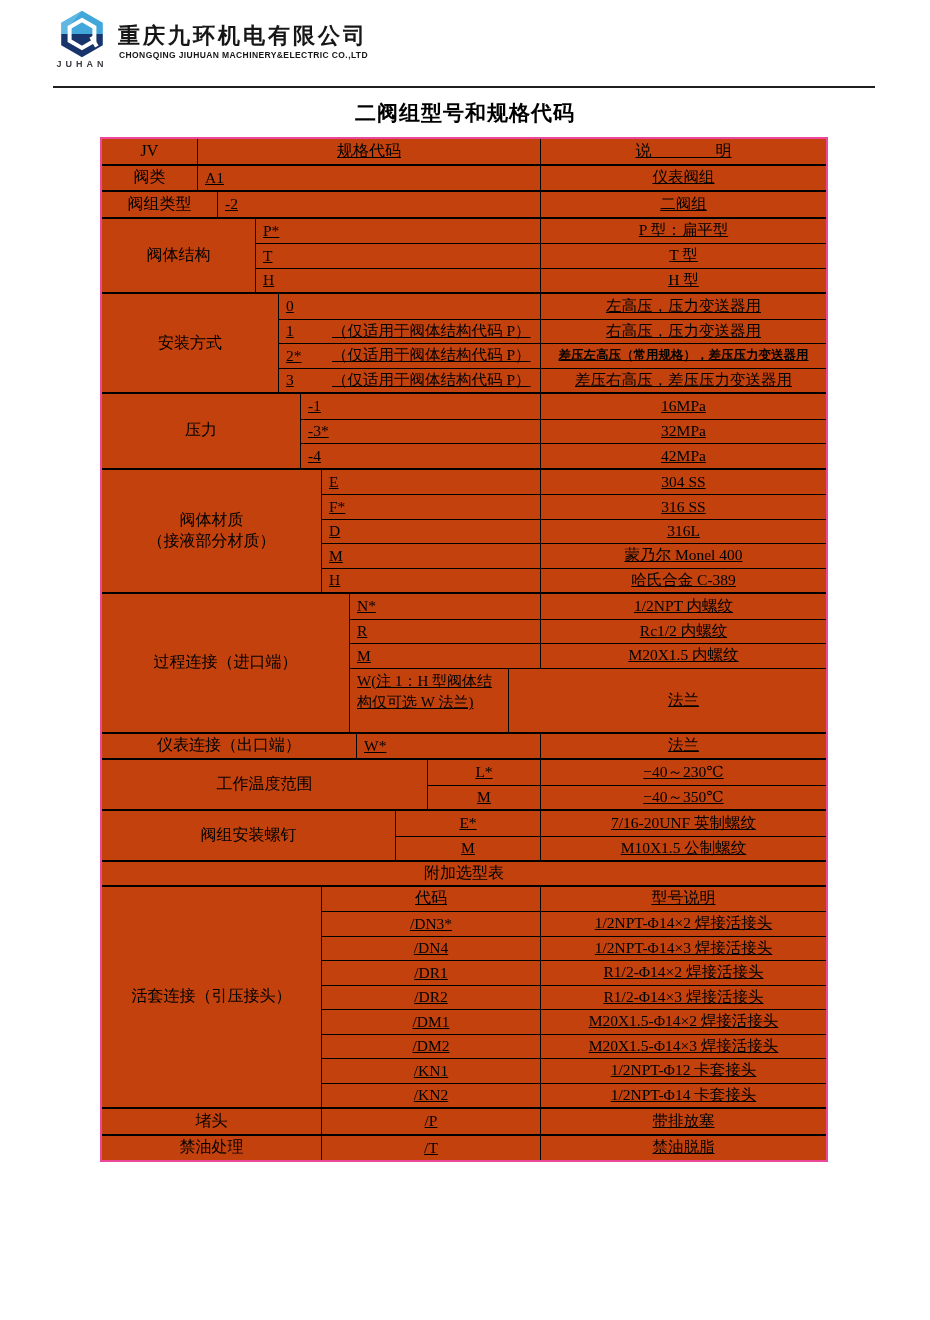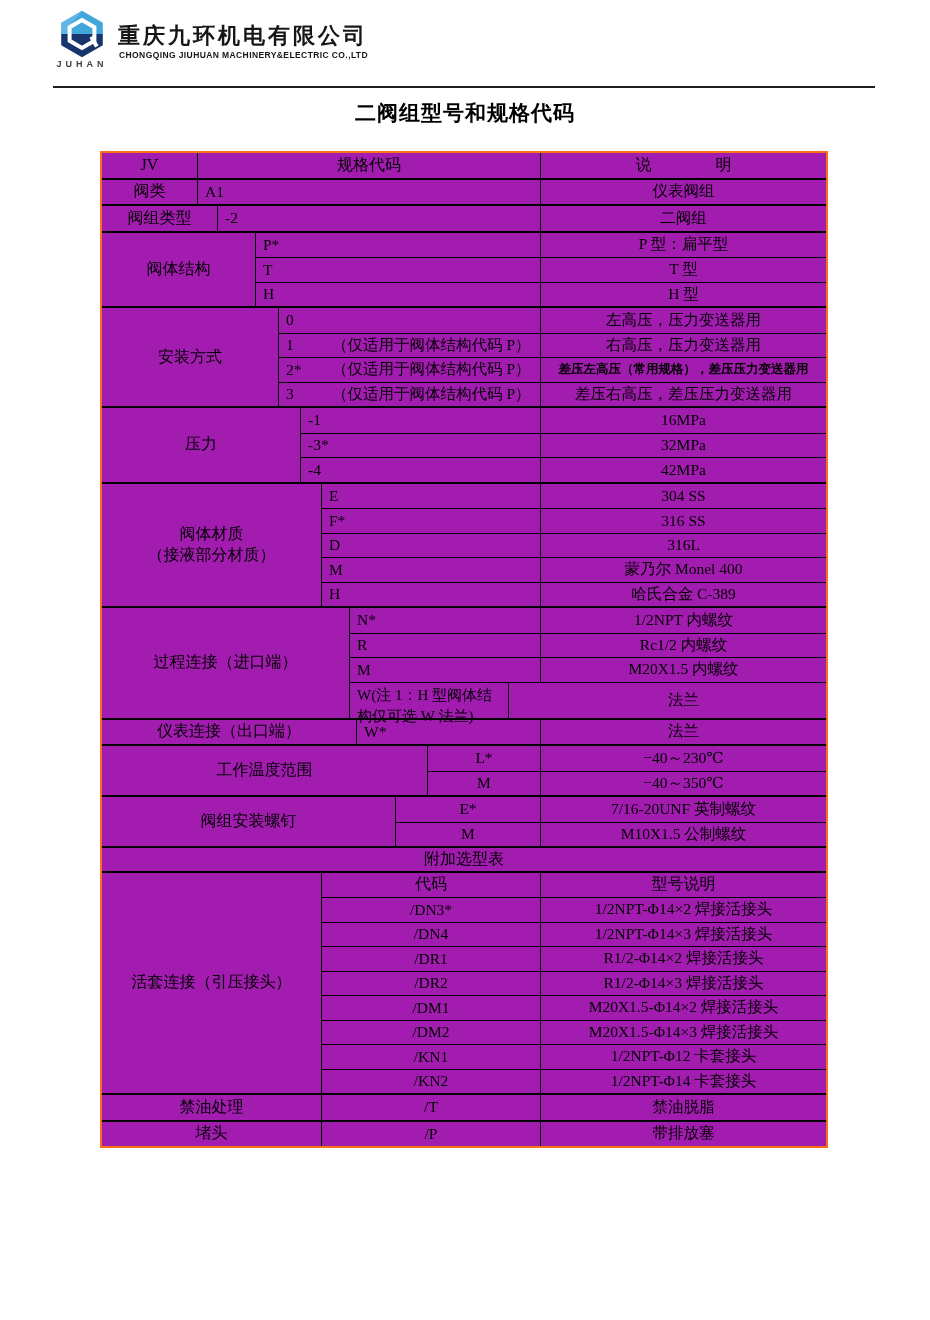--- a/index.html
+++ b/index.html
@@ -30,31 +30,31 @@
   }
   .head-rule { position:absolute; left:53px; top:86px; width:822px; height:2px; background:#1f1f1f; }
 
   
   .doc-title {
     position:absolute; left:0; top:99px; width:930px; text-align:center;
     font-size:21px; font-weight:700; letter-spacing:1px;
   }
 
   
-  .tbl { position:absolute; left:100px; top:137px; width:728px; border:2px solid #f97316; background:#a21caf;margin-top:14px; }
+  .tbl { position:absolute; left:100px; top:137px; width:728px; border:2px solid #ec4899; background:#c2410c; }
   .sec { display:flex; border-top:2px solid #000; }
   .sec.first { border-top:none; }
   .lbl {
     flex:none; display:flex; flex-direction:column; align-items:center; justify-content:center;
     border-right:1px solid #000; text-align:center; font-size:16px; line-height:1.3;
   }
   .rows { flex:1; display:flex; flex-direction:column; }
-  .row { display:flex; height:24.5px; border-top:1px solid #000; }
+  .row { display:flex; height:24.5px; border-top:1px solid #000;text-decoration:underline; }
   .row:first-child { border-top:none; }
-  .row.h2 { height:36px;gap:32px; }
+  .row.h2 { height:64px;gap:32px; }
   .code {
     flex:1; display:flex; align-items:center; border-right:1px solid #000;
     padding-left:7px; font-size:15.5px; white-space:nowrap;
   }
   .code.center { justify-content:center; padding-left:0; }
   .code.wrap { display:block; white-space:normal; line-height:1.45; padding:2px 6px 0 7px; font-size:15px; }
   .mcode { flex:none; width:46px; }
   .mnote { white-space:nowrap; }
   .desc {
     flex:none; width:285px; display:flex; align-items:center; justify-content:center;
@@ -317,33 +317,33 @@
           <div class="desc">1/2NPT-Φ12 卡套接头</div>
         </div>
         <div class="row">
           <div class="code center">/KN2</div>
           <div class="desc">1/2NPT-Φ14 卡套接头</div>
         </div>
       </div>
     </div>
 
     <div class="sec">
+      <div class="lbl" style="width:220px">堵头</div>
+      <div class="rows">
+          <div class="row">
+        <div class="code center">/P</div>
+        <div class="desc">带排放塞</div>
+      </div>
+        </div>
+    </div>
+
+    <div class="sec">
       <div class="lbl" style="width:220px">禁油处理</div>
       <div class="rows">
           <div class="row">
         <div class="code center">/T</div>
         <div class="desc">禁油脱脂</div>
       </div>
         </div>
     </div>
 
-    <div class="sec">
-      <div class="lbl" style="width:220px">堵头</div>
-      <div class="rows">
-          <div class="row">
-        <div class="code center">/P</div>
-        <div class="desc">带排放塞</div>
-      </div>
-        </div>
-    </div>
-
   </div>
 </div>
 
 </body></html>

